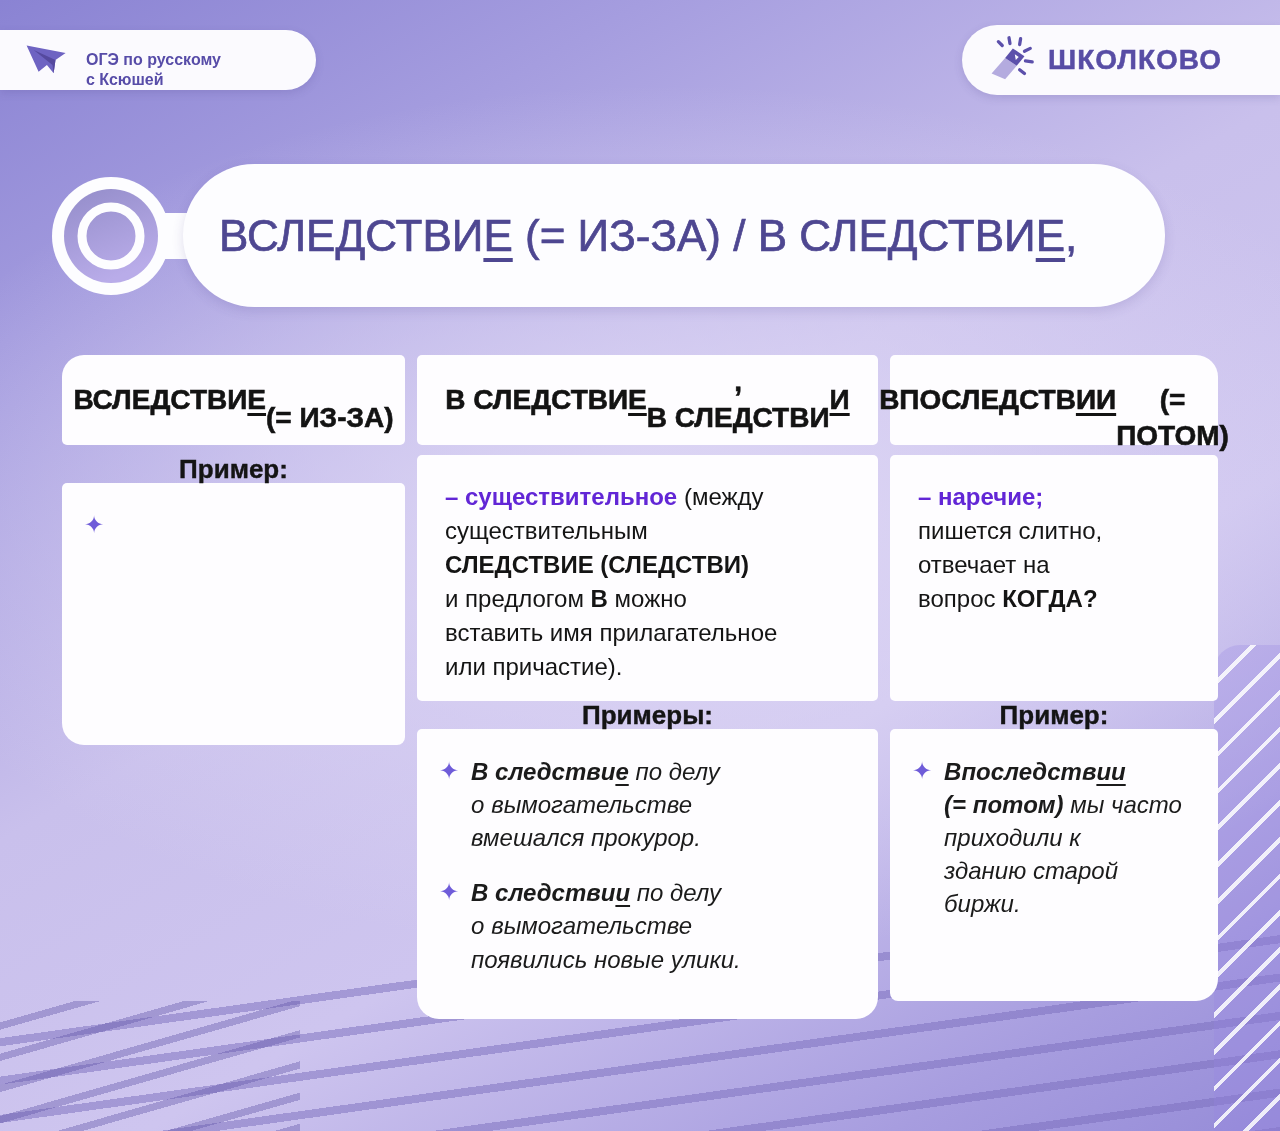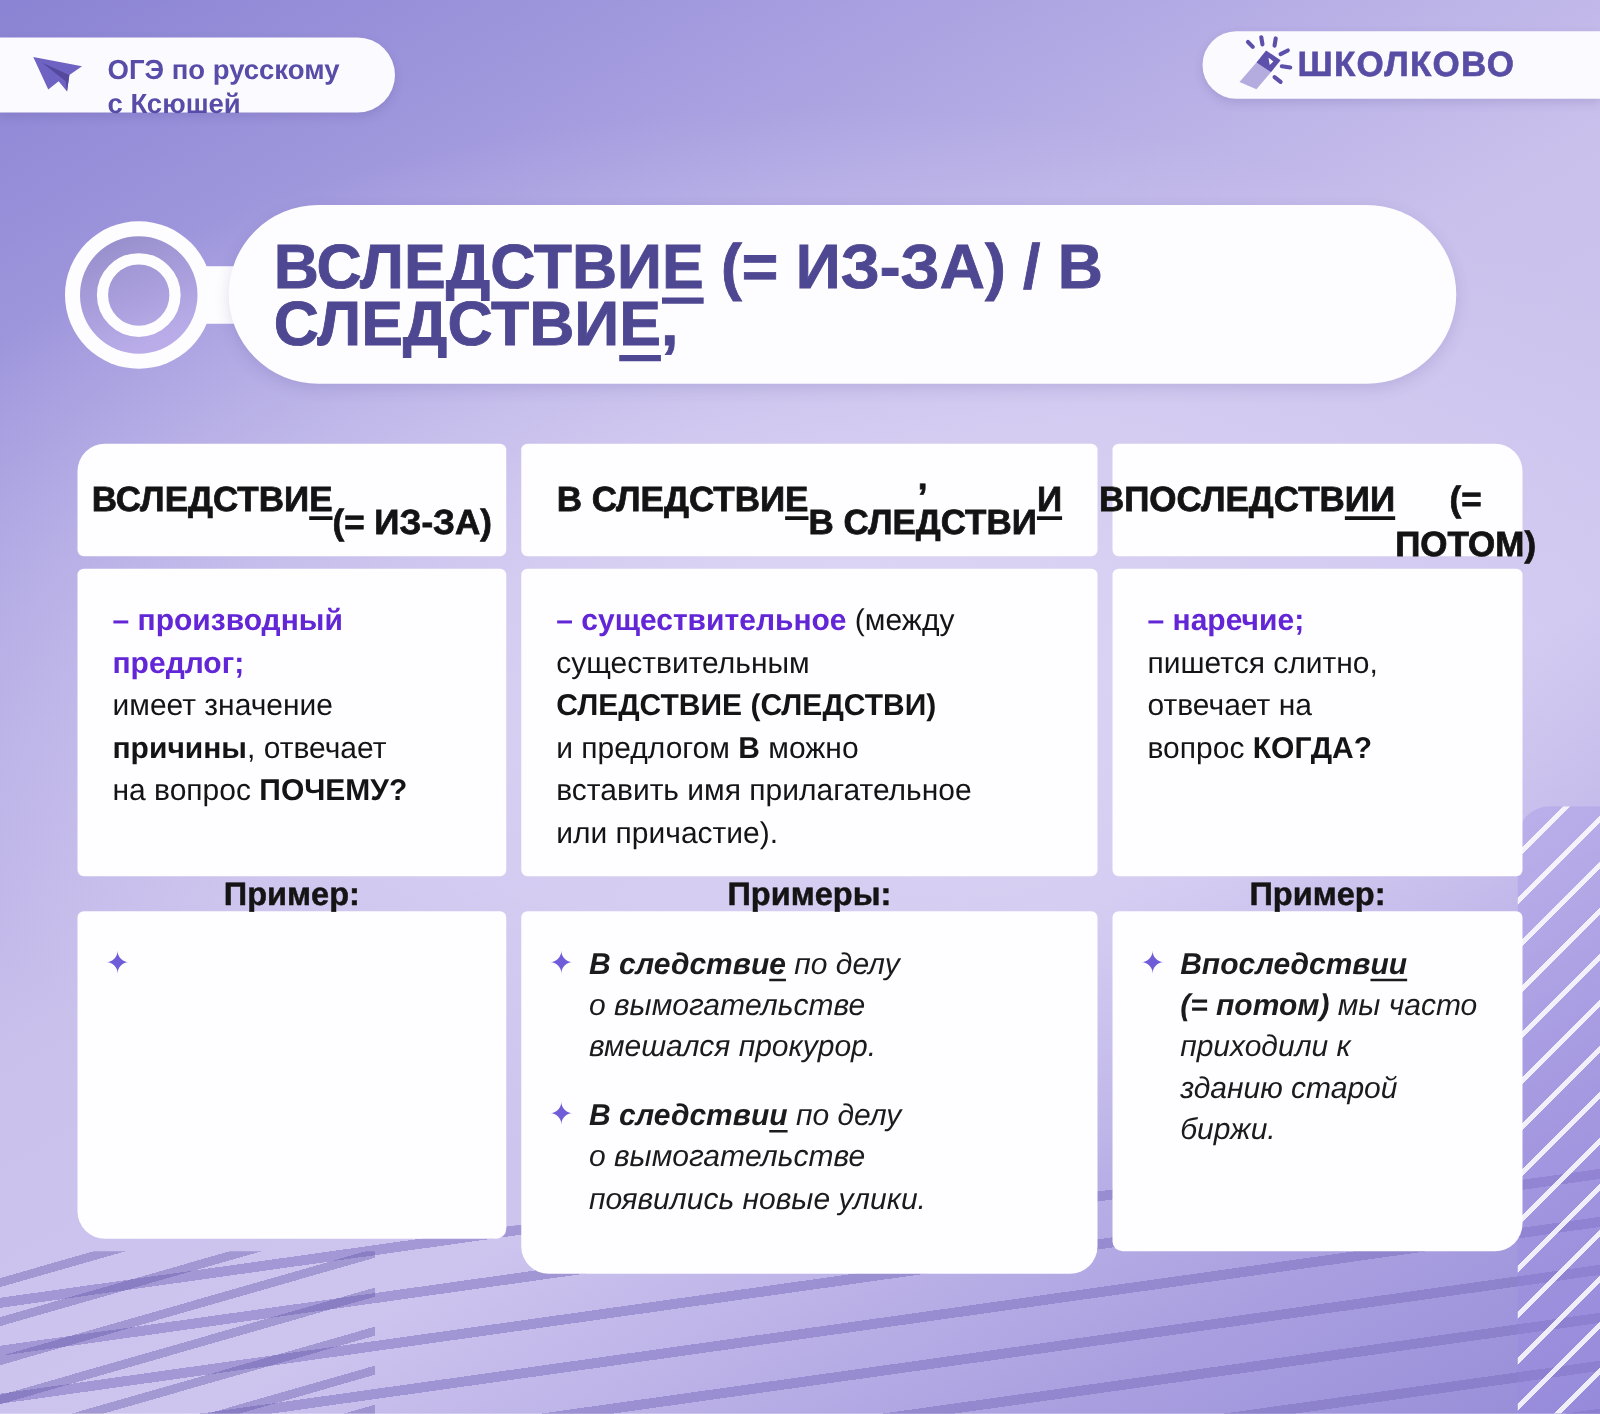--- a/index.html
+++ b/index.html
@@ -18,31 +18,31 @@
     background:repeating-linear-gradient(-16deg, rgba(98,86,168,.40) 0 7px, rgba(98,86,168,0) 7px 30px);}
   .deco-right{right:0;top:645px;width:66px;height:486px;border-top-left-radius:26px;
     background:
       repeating-linear-gradient(135deg, rgba(255,255,255,.85) 0 4px, rgba(255,255,255,0) 4px 26px),
       rgba(151,134,226,.28);}
 
   
   .badge{left:0;top:30px;width:316px;height:60px;background:#fbfafe;border-radius:0 30px 30px 0;
     display:flex;align-items:center;gap:14px;padding-left:26px;box-sizing:border-box;
     box-shadow:0 3px 8px rgba(76,64,140,.18);}
-  .badge-text{font-weight:700;font-size:22px;line-height:1.22;color:#574ca8;margin-top:20px;}
-  .logo{right:0;top:25px;width:318px;height:54px;background:#fbfafe;border-radius:35px 0 0 35px;
-    display:flex;align-items:center;padding-left:18px;box-sizing:border-box;
+  .badge-text{font-weight:700;font-size:16px;line-height:1.22;color:#574ca8;margin-top:20px;}
+  .logo{right:0;top:25px;width:318px;height:70px;background:#fbfafe;border-radius:35px 0 0 35px;
+    display:flex;align-items:center;gap:10px;padding-left:18px;box-sizing:border-box;
     box-shadow:0 3px 8px rgba(76,64,140,.18);}
   .logo-text{font-weight:700;font-size:28px;letter-spacing:1px;color:#584da5;-webkit-text-stroke:.5px #584da5;}
 
   
   .title-pill{left:183px;top:164px;width:982px;height:143px;background:#fdfdff;border-radius:72px;
     display:flex;flex-direction:column;justify-content:center;padding-left:36px;box-sizing:border-box;
     box-shadow:0 4px 12px rgba(76,64,140,.16);}
-  .title-line{font-size:50px;line-height:46px;font-weight:700;color:#4e4791;-webkit-text-stroke:.7px #4e4791;white-space:pre-line;}
+  .title-line{font-size:44px;line-height:46px;font-weight:400;color:#4e4791;-webkit-text-stroke:.7px #4e4791;white-space:pre-line;}
   .title-icon-svg{left:48px;top:163px;}
 
   
   .columns{left:62px;top:355px;width:1156px;display:grid;grid-template-columns:343px 461px 328px;column-gap:12px;}
   .card{background:#fefdff;box-sizing:border-box;}
   .card.head{height:90px;margin-bottom:10px;display:flex;align-items:center;justify-content:center;
     text-align:center;font-size:28px;line-height:1.3;font-weight:700;color:#131313;
     -webkit-text-stroke:.6px #131313;white-space:pre-line;border-radius:5px;}
   .col1 .card.head{border-radius:22px 5px 5px 5px;}
   .col3 .card.head{border-radius:5px 22px 5px 5px;}
@@ -113,25 +113,20 @@
 
 <div class="abs title-pill">
   <div class="title-line"><span>ВСЛЕДСТВИ</span><span class="u">Е</span><span> (= ИЗ-ЗА) / В СЛЕДСТВИ</span><span class="u">Е</span><span>,</span></div>
 </div>
 
 <div class="abs columns">
 
   <div class="col col1">
     <div class="card head"><span>ВСЛЕДСТВИ</span><span class="u">Е</span><span>
 (= ИЗ-ЗА)</span></div>
-    <div class="card body"><span class="b p">– производный
-предлог;</span><span>
-имеет значение
-</span><span class="b">причины</span><span>, отвечает
-на вопрос </span><span class="b">ПОЧЕМУ?</span></div>
     <div class="exlabel">Пример:</div>
     <div class="card ex">
       <div class="ex-item">
         <span class="spark">✦</span>
       </div>
     </div>
   </div>
 
   <div class="col col2">
     <div class="card head"><span>В СЛЕДСТВИ</span><span class="u">Е</span><span>,

